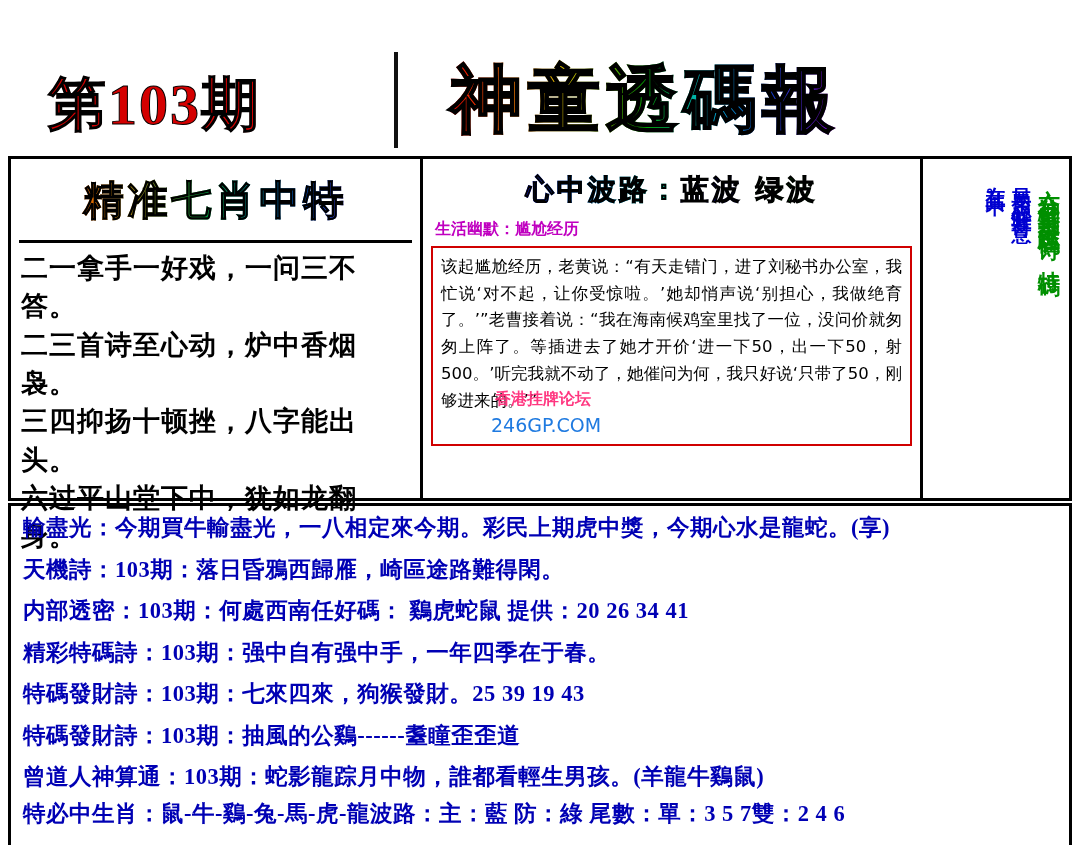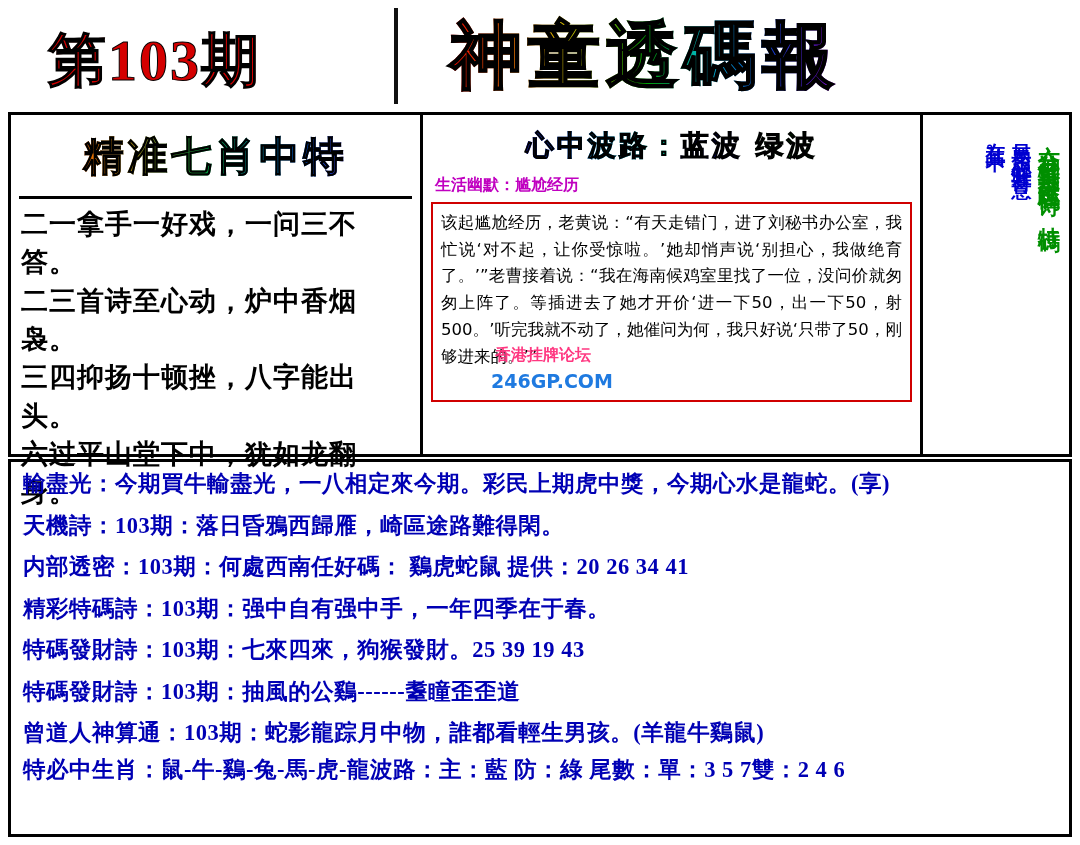--- a/index.html
+++ b/index.html
@@ -6,20 +6,21 @@
   body{
     width:1080px;height:845px;
     background:#ffffff;
     font-family:"Liberation Serif", serif;
     overflow:hidden;
     position:relative;
   }
   .page{
     position:absolute;inset:0;
     background:#ffffff;
+    margin-top:44px;
   }
 
   
   .header{
     position:absolute;left:0;top:0;width:1080px;height:110px;
   }
   .issue{
     position:absolute;left:48px;top:22px;
     font-size:58px;font-weight:bold;
     color:#d40000;
@@ -106,21 +107,21 @@
     margin:0;font-size:16.5px;line-height:1.62;color:#000;
     font-family:"DejaVu Sans", sans-serif;text-align:justify;
   }
   .wm1{
     position:absolute;left:62px;bottom:34px;
     color:#ff2d7a;font-size:16px;font-weight:bold;opacity:.95;
     font-family:"DejaVu Sans", sans-serif;
   }
   .wm2{
     position:absolute;left:58px;bottom:8px;
-    color:#1f7ae0;font-size:19px;font-weight:bold;
+    color:#1f7ae0;font-size:19px;font-weight:normal;
     font-family:"DejaVu Sans", sans-serif;
   }
 
   
   .vcols{
     position:absolute;inset:0;display:flex;flex-direction:row-reverse;
     justify-content:flex-start;padding:12px 6px 6px 6px;box-sizing:border-box;
   }
   .vcol{
     writing-mode:vertical-rl;text-orientation:upright;

